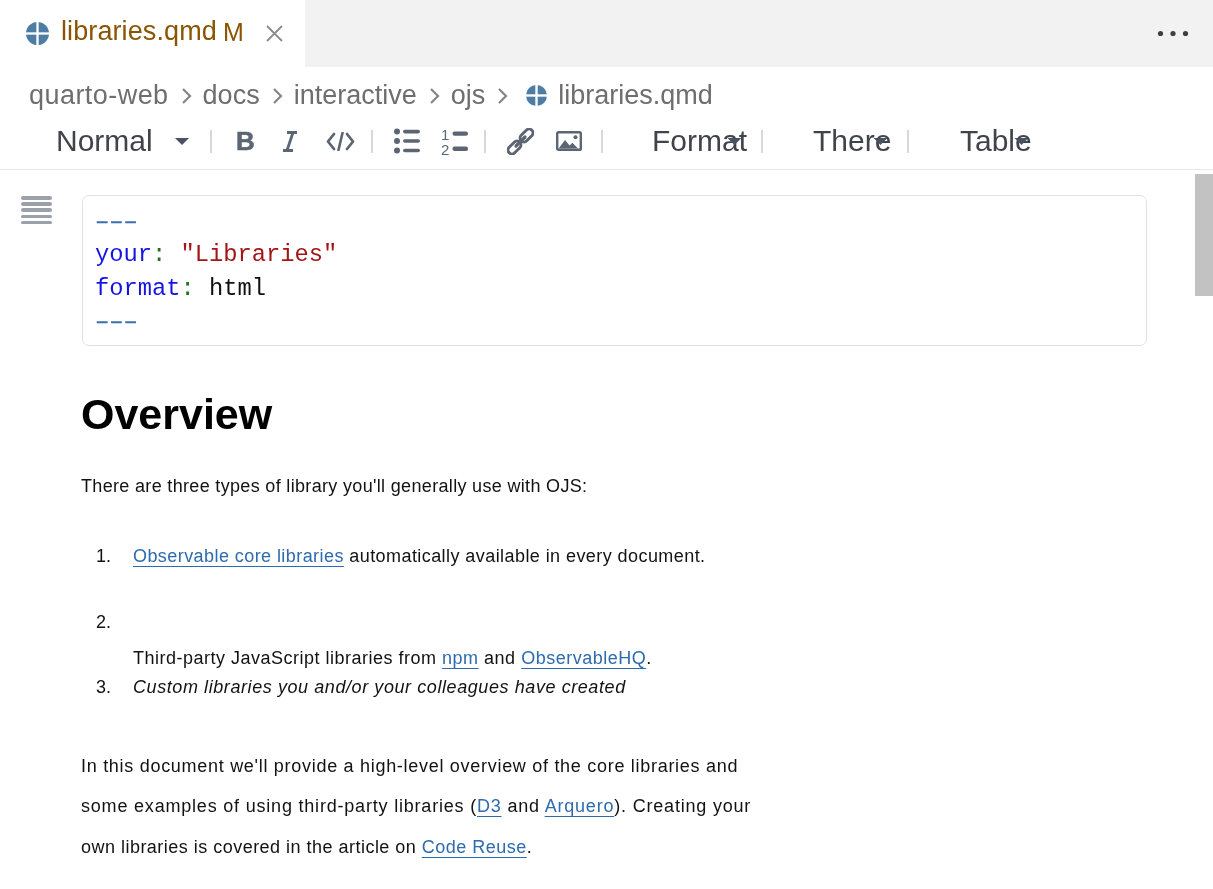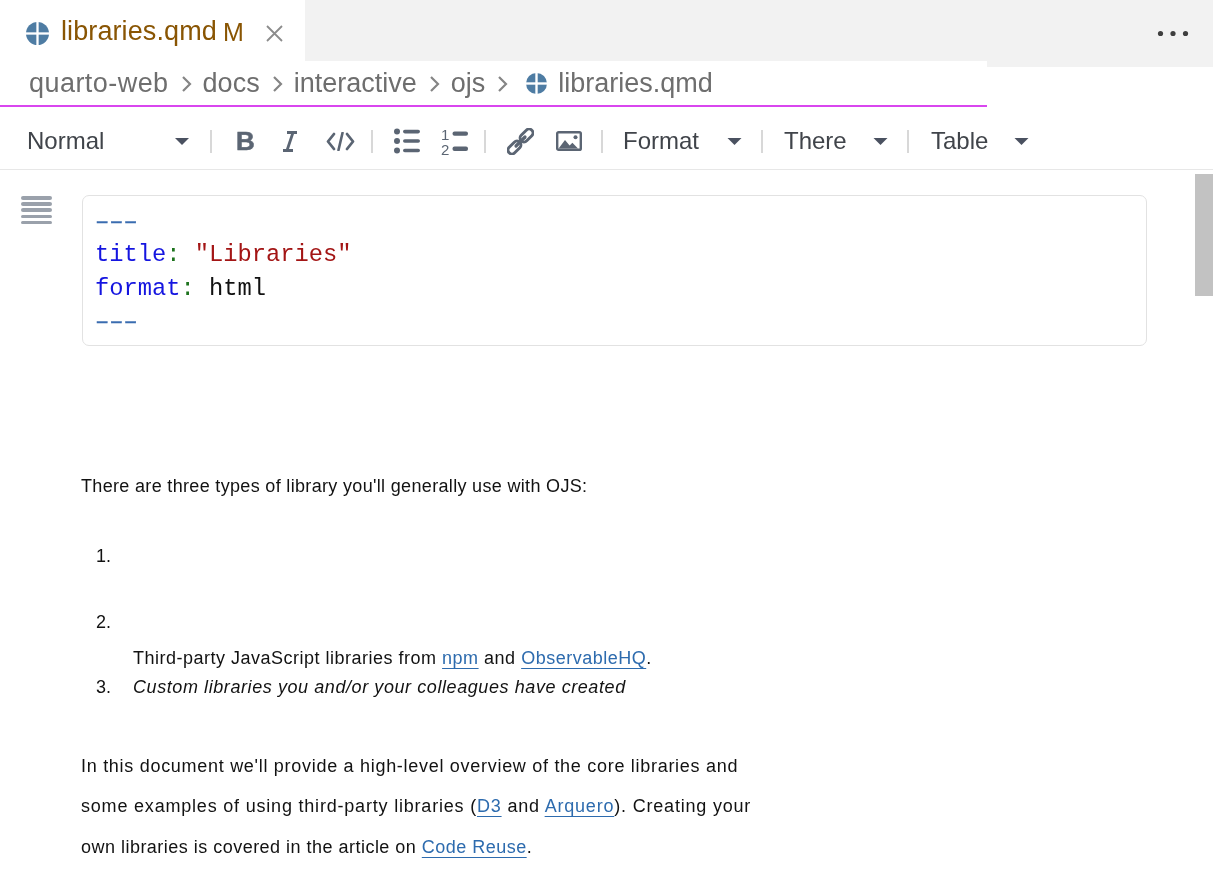--- a/index.html
+++ b/index.html
@@ -9,32 +9,32 @@
 
 #tabbar { position:absolute; left:0; top:0; width:1213px; height:67px; background:#f2f2f2; }
 #tab { position:absolute; left:0; top:0; width:305px; height:67px; background:#ffffff; }
 #tabicon { position:absolute; left:26px; top:22px; }
 #tablabel { position:absolute; left:61px; top:15.5px; font-size:27px; color:#895503; letter-spacing:0.1px; }
 #tabM { position:absolute; left:223px; top:17.5px; font-size:25px; color:#895503; }
 #tabclose { position:absolute; left:265px; top:24px; }
 #dots { position:absolute; left:1157px; top:30px; }
 
 
-#crumbs { position:absolute; left:0; top:61px; width:987px; height:46px; background:#fff;
-  border-bottom:2px solid #d946ef; }
+#crumbs { position:absolute; left:0; top:73px; width:987px; height:46px; background:#fff;
+  border-bottom:5px solid #d946ef; }
 #crumbs .row { position:absolute; left:29px; top:0; height:45px; display:flex; align-items:center; }
 #crumbs .t { font-size:27px; color:#6e6e6e; }
 #crumbs .chev { margin:0 11px; display:block; }
 #crumbs .qicon { margin:0 11px 0 7px; display:block; }
 
 
 #toolbar { position:absolute; left:0; top:113px; width:1213px; height:57px; background:#fff;
   border-bottom:1px solid #e7e7e7; }
 #toolbar .it { position:absolute; top:0; height:56px; display:flex; align-items:center; }
-.mtxt { font-size:24px; color:#40444a; }
+.mtxt { font-size:30px; color:#40444a;margin-left:29px; }
 .sep { position:absolute; top:17px; width:2px; height:23px; background:#d8d8d8; }
 .caret { display:block; }
 
 
 #content { position:absolute; left:0; top:170px; width:1213px; height:719px; background:#fff; }
 
 #handle { position:absolute; left:21px; top:26px; width:31px; }
 #handle div { height:3.5px; background:#9aa1ab; border-radius:2px; margin-bottom:2.7px; }
 
 #yaml { position:absolute; left:82px; top:25px; width:1065px; height:151px;
@@ -206,29 +206,31 @@
   <div id="handle">
       <div></div>
       <div></div>
       <div></div>
       <div></div>
       <div></div>
     </div>
 
   <div id="yaml">
       <pre><span class="yd">–––</span>
-<span class="yk">title</span><span class="yc">:</span> <span class="ys">"Libraries"</span>
+<span class="yk">your</span><span class="yc">:</span> <span class="ys">"Libraries"</span>
 <span class="yk">format</span><span class="yc">:</span> <span class="yp">html</span>
 <span class="yd">–––</span></pre>
     </div>
 
+  <div id="h1">Overview</div>
 
   <div id="p1" class="body-t">There are three types of library you'll generally use with OJS:</div>
 
   <div id="li1n" class="num body-t">1.</div>
+  <div id="li1" class="itx body-t"><a class="lk" href="#">Observable core libraries</a> automatically available in every document.</div>
   <div id="li2n" class="num body-t">2.</div>
   <div id="li2" class="itx body-t">Third-party JavaScript libraries from <a class="lk" href="#">npm</a> and <a class="lk" href="#">ObservableHQ</a>.</div>
   <div id="li3n" class="num body-t">3.</div>
   <div id="li3" class="itx body-t">Custom libraries you and/or your colleagues have created</div>
 
   <div id="p2" class="body-t"><span class="l1">In this document we'll provide a high-level overview of the core libraries and</span><br><span class="l2">some examples of using third-party libraries (<a class="lk" href="#">D3</a> and <a class="lk" href="#">Arquero</a>). Creating your</span><br><span class="l3">own libraries is covered in the article on <a class="lk" href="#">Code Reuse</a>.</span></div>
 </div>
 
 <div id="scrollbar"></div>
 

